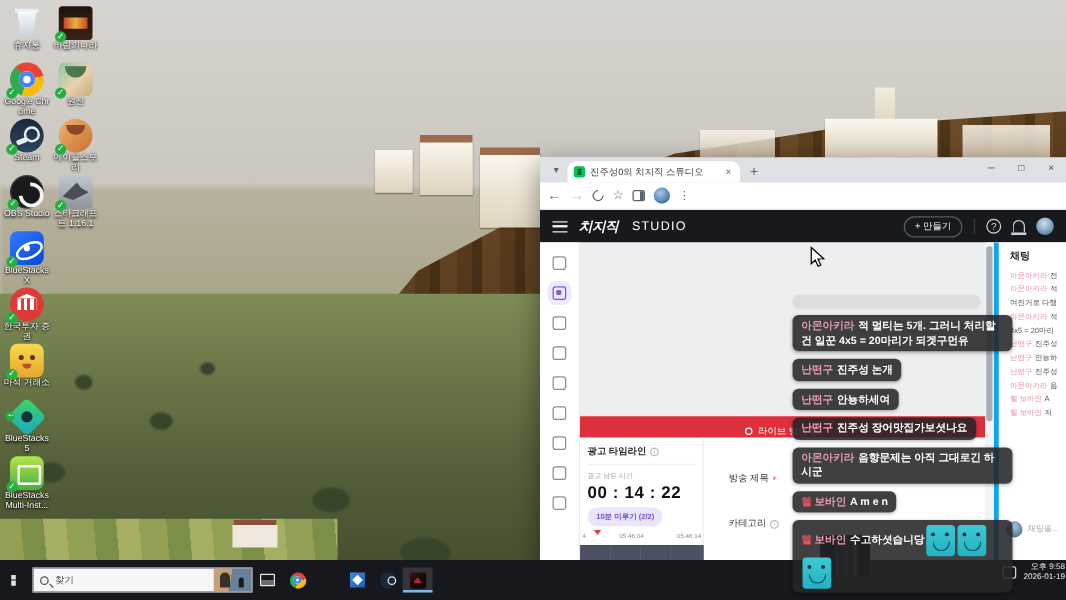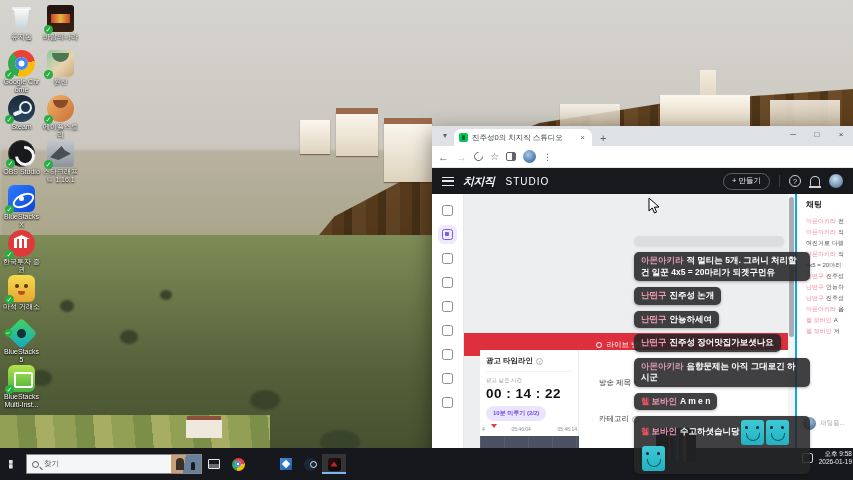--- a/index.html
+++ b/index.html
@@ -101,38 +101,38 @@
 
 
 .sbody{position:relative;height:268px;background:#eceef0;display:flex}
 .rail{width:32px;background:#fff;border-right:1px solid #e8eaec;padding-top:11px;display:flex;flex-direction:column;align-items:center;gap:13px}
 .rail-ic{width:11px;height:11px;border:1.4px solid #8a8f96;border-radius:2.5px;position:relative}
 .rail-ic.sel{border-color:#7b5ce0;box-shadow:0 0 0 4px #eee9fc;background:#eee9fc}
 .rail-ic.sel:after{content:"";position:absolute;left:2px;top:2px;width:4px;height:4px;background:#7b5ce0;border-radius:1px}
 .smain{position:relative;flex:1;min-width:0}
 .banner{position:absolute;left:0;top:139px;width:324px;height:23px;background:#dd2f3c;color:#fff;display:flex;align-items:center;justify-content:center;gap:4px;font-size:7.5px}
 .livedot{width:6px;height:6px;border:1.2px solid #fff;border-radius:50%}
-.panelrow{position:absolute;left:16px;top:156px;width:324px;height:105px;background:#fff;display:flex}
+.panelrow{position:absolute;left:0;top:156px;width:324px;height:105px;background:#fff;display:flex}
 .adcard{width:99px;border-right:1px solid #ededef;padding:6px 6px 0;position:relative}
 .adtitle{font-size:7.5px;font-weight:bold;color:#222;display:flex;gap:3px;align-items:center;padding-bottom:5px;border-bottom:1px solid #f0f0f2}
 .info{width:7px;height:7px;border:1px solid #b5b8bc;border-radius:50%;color:#b5b8bc;font-size:5px;line-height:6px;text-align:center;font-style:italic;flex:none}
 .adlbl{font-size:5.5px;color:#9a9ea4;margin-top:5px}
 .adtime{font-size:13.5px;font-weight:bold;color:#111;letter-spacing:.5px;margin-top:2px}
 .adbtn{display:inline-block;margin-top:5px;background:#ebe5fb;color:#6b4ee6;font-size:6px;font-weight:bold;border-radius:8px;padding:3px 7px}
 .ticks{position:absolute;left:2px;top:76px;width:95px;display:flex;justify-content:space-between;font-size:5px;color:#8a8e94}
 .tl-bar{position:absolute;left:0;bottom:0;width:99px;height:19px;background:#4b5160;background-image:repeating-linear-gradient(90deg,rgba(255,255,255,.07) 0 1px,transparent 1px 24px)}
 .tl-mark{position:absolute;left:11px;top:74px;width:0;height:0;border:3px solid transparent;border-top:4px solid #e04040}
 .formarea{flex:1;padding:28px 0 0 20px}
 .flabel{font-size:7.5px;color:#333;margin-bottom:26px;display:flex;gap:3px;align-items:center}
 .req{color:#e03030}
 .vscroll{position:absolute;right:58px;top:0;width:7px;height:261px;background:#f3f4f5;z-index:3}
 .vthumb{position:absolute;left:1px;top:3px;width:5px;height:140px;border-radius:3px;background:#a9adb3}
 
 
-.chatpanel{position:absolute;right:0;top:0;width:58px;height:268px;background:#fff;border-left:2px solid #0ea5e9;padding:5px 0 0 9px;overflow:hidden}
+.chatpanel{position:absolute;right:0;top:0;width:58px;height:268px;background:#fff;border-left:4px solid #0ea5e9;padding:5px 0 0 9px;overflow:hidden}
 .cp-title{font-size:8px;font-weight:bold;color:#222;margin-bottom:6px}
 .cp-msg{font-size:6px;line-height:11px;white-space:nowrap;color:#555}
 .cp-name{color:#ef8fa3;margin-right:2px}
 .cp-input{position:absolute;left:6px;bottom:32px;display:flex;align-items:center;gap:4px}
 .cp-av{width:13px;height:13px;border-radius:50%;background:radial-gradient(circle at 45% 35%,#b8cde0,#6888a8 60%,#3a5878);flex:none}
 .cp-ph{font-size:6.5px;color:#a5a9ae;white-space:nowrap}
 .hscroll{position:absolute;left:2px;bottom:3px;width:417px;height:6px;background:#f2f3f4}
 .hthumb{position:absolute;left:10px;top:1px;width:348px;height:4px;border-radius:2px;background:#9aa0a6}
 
 

